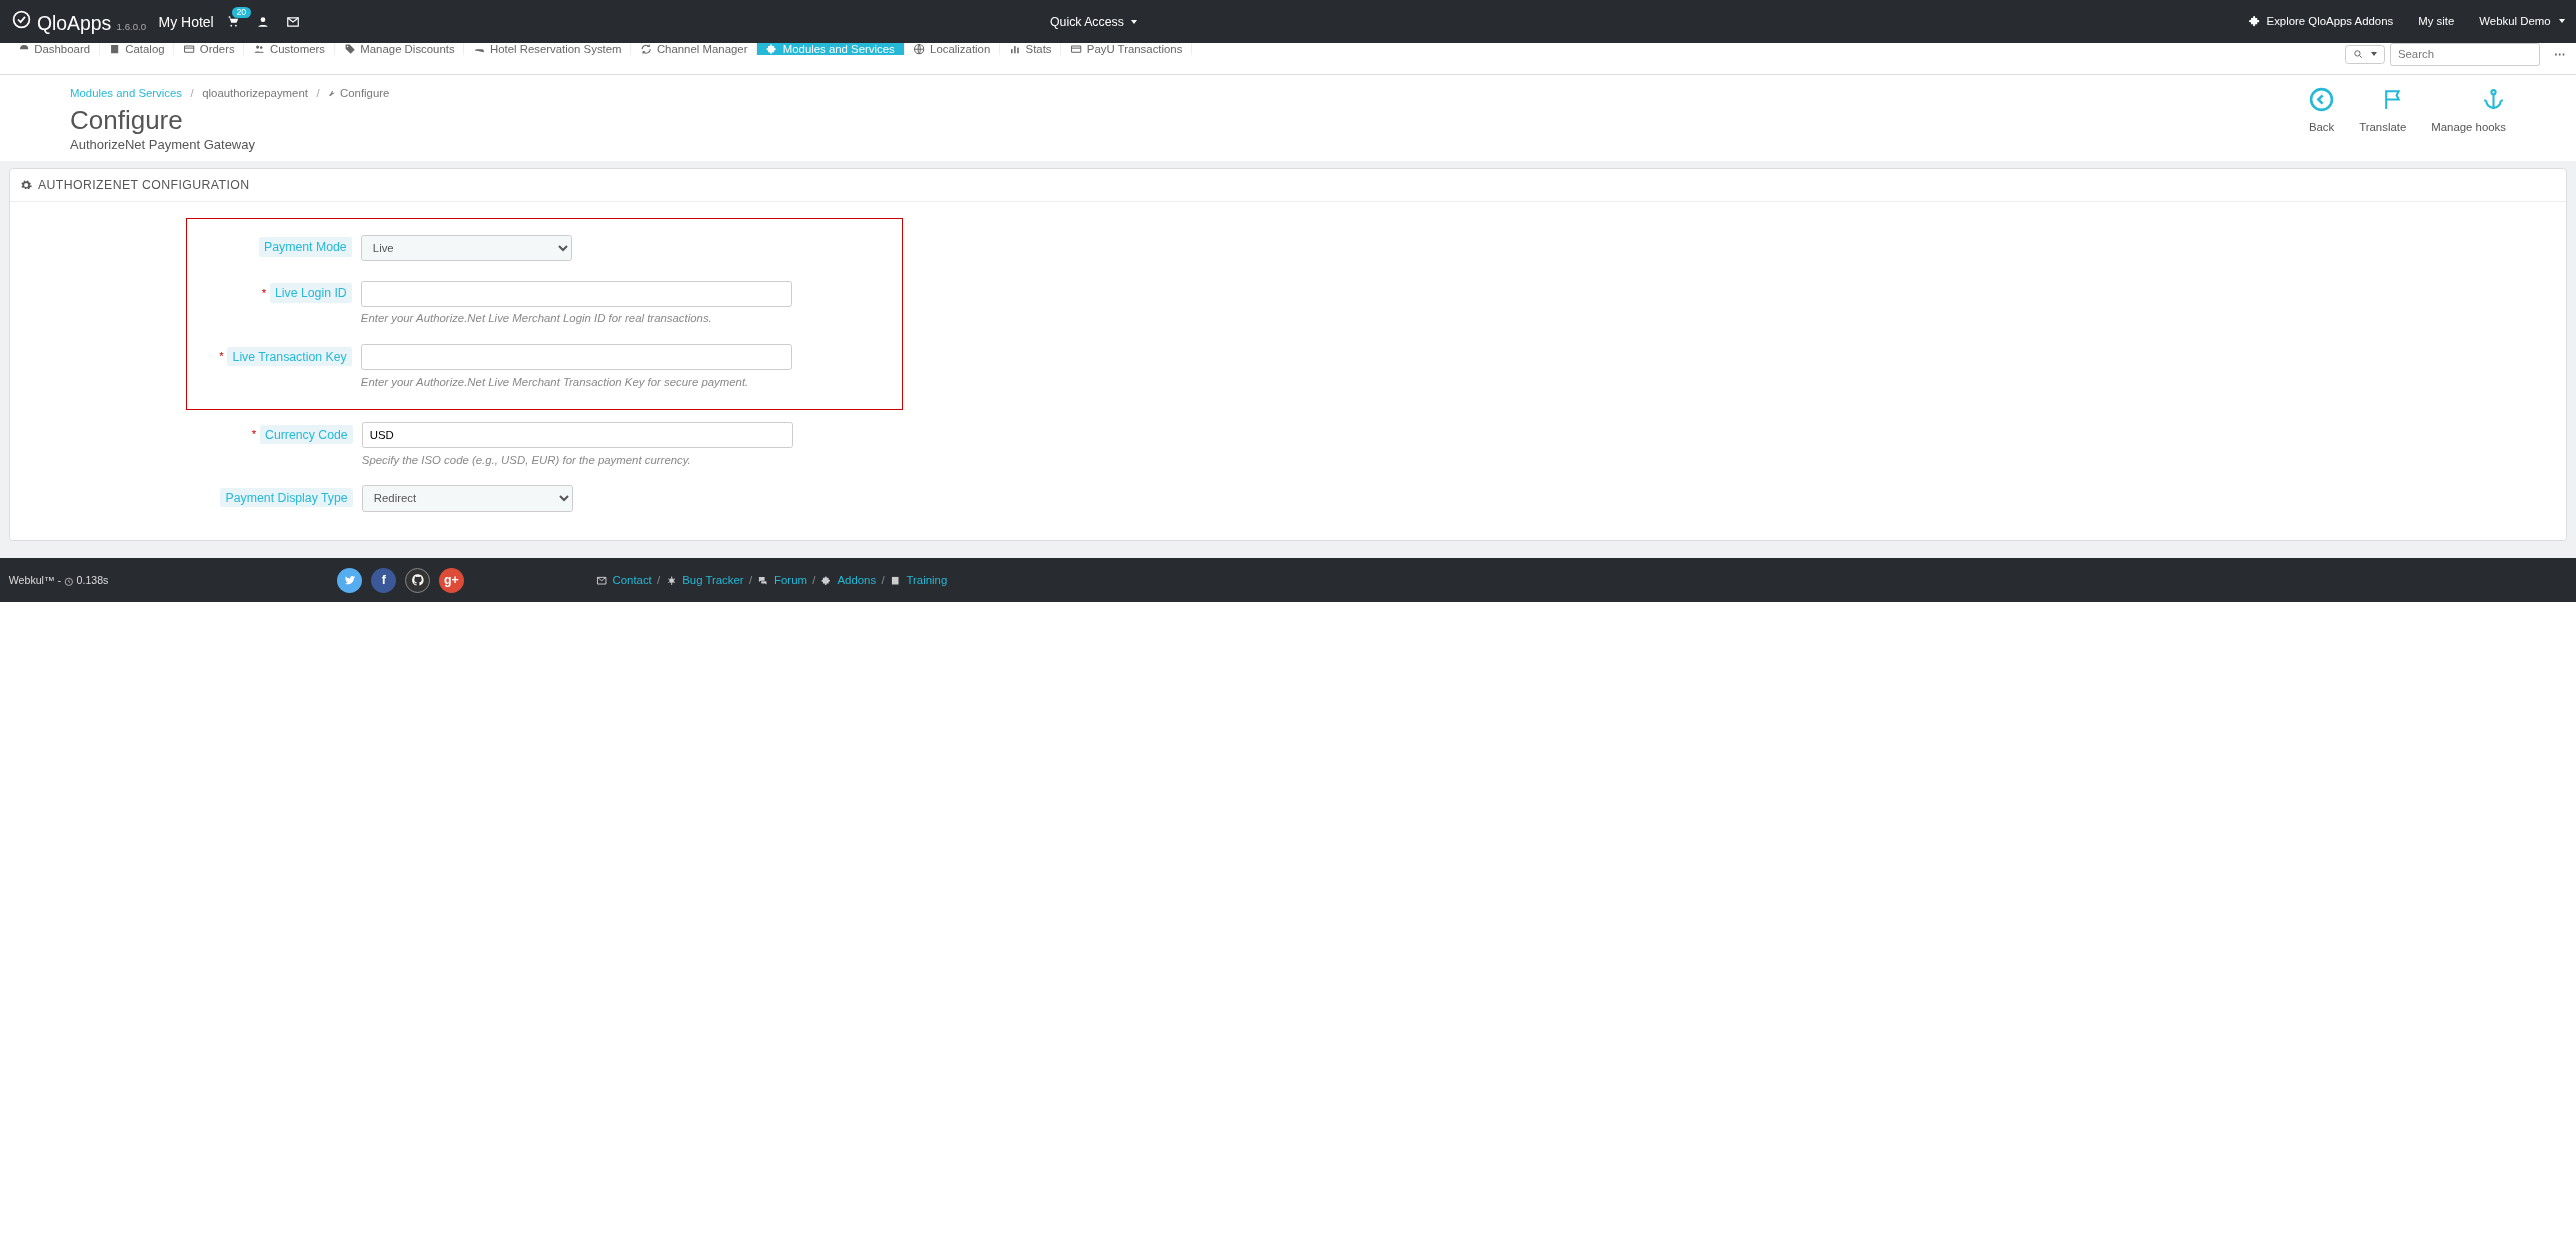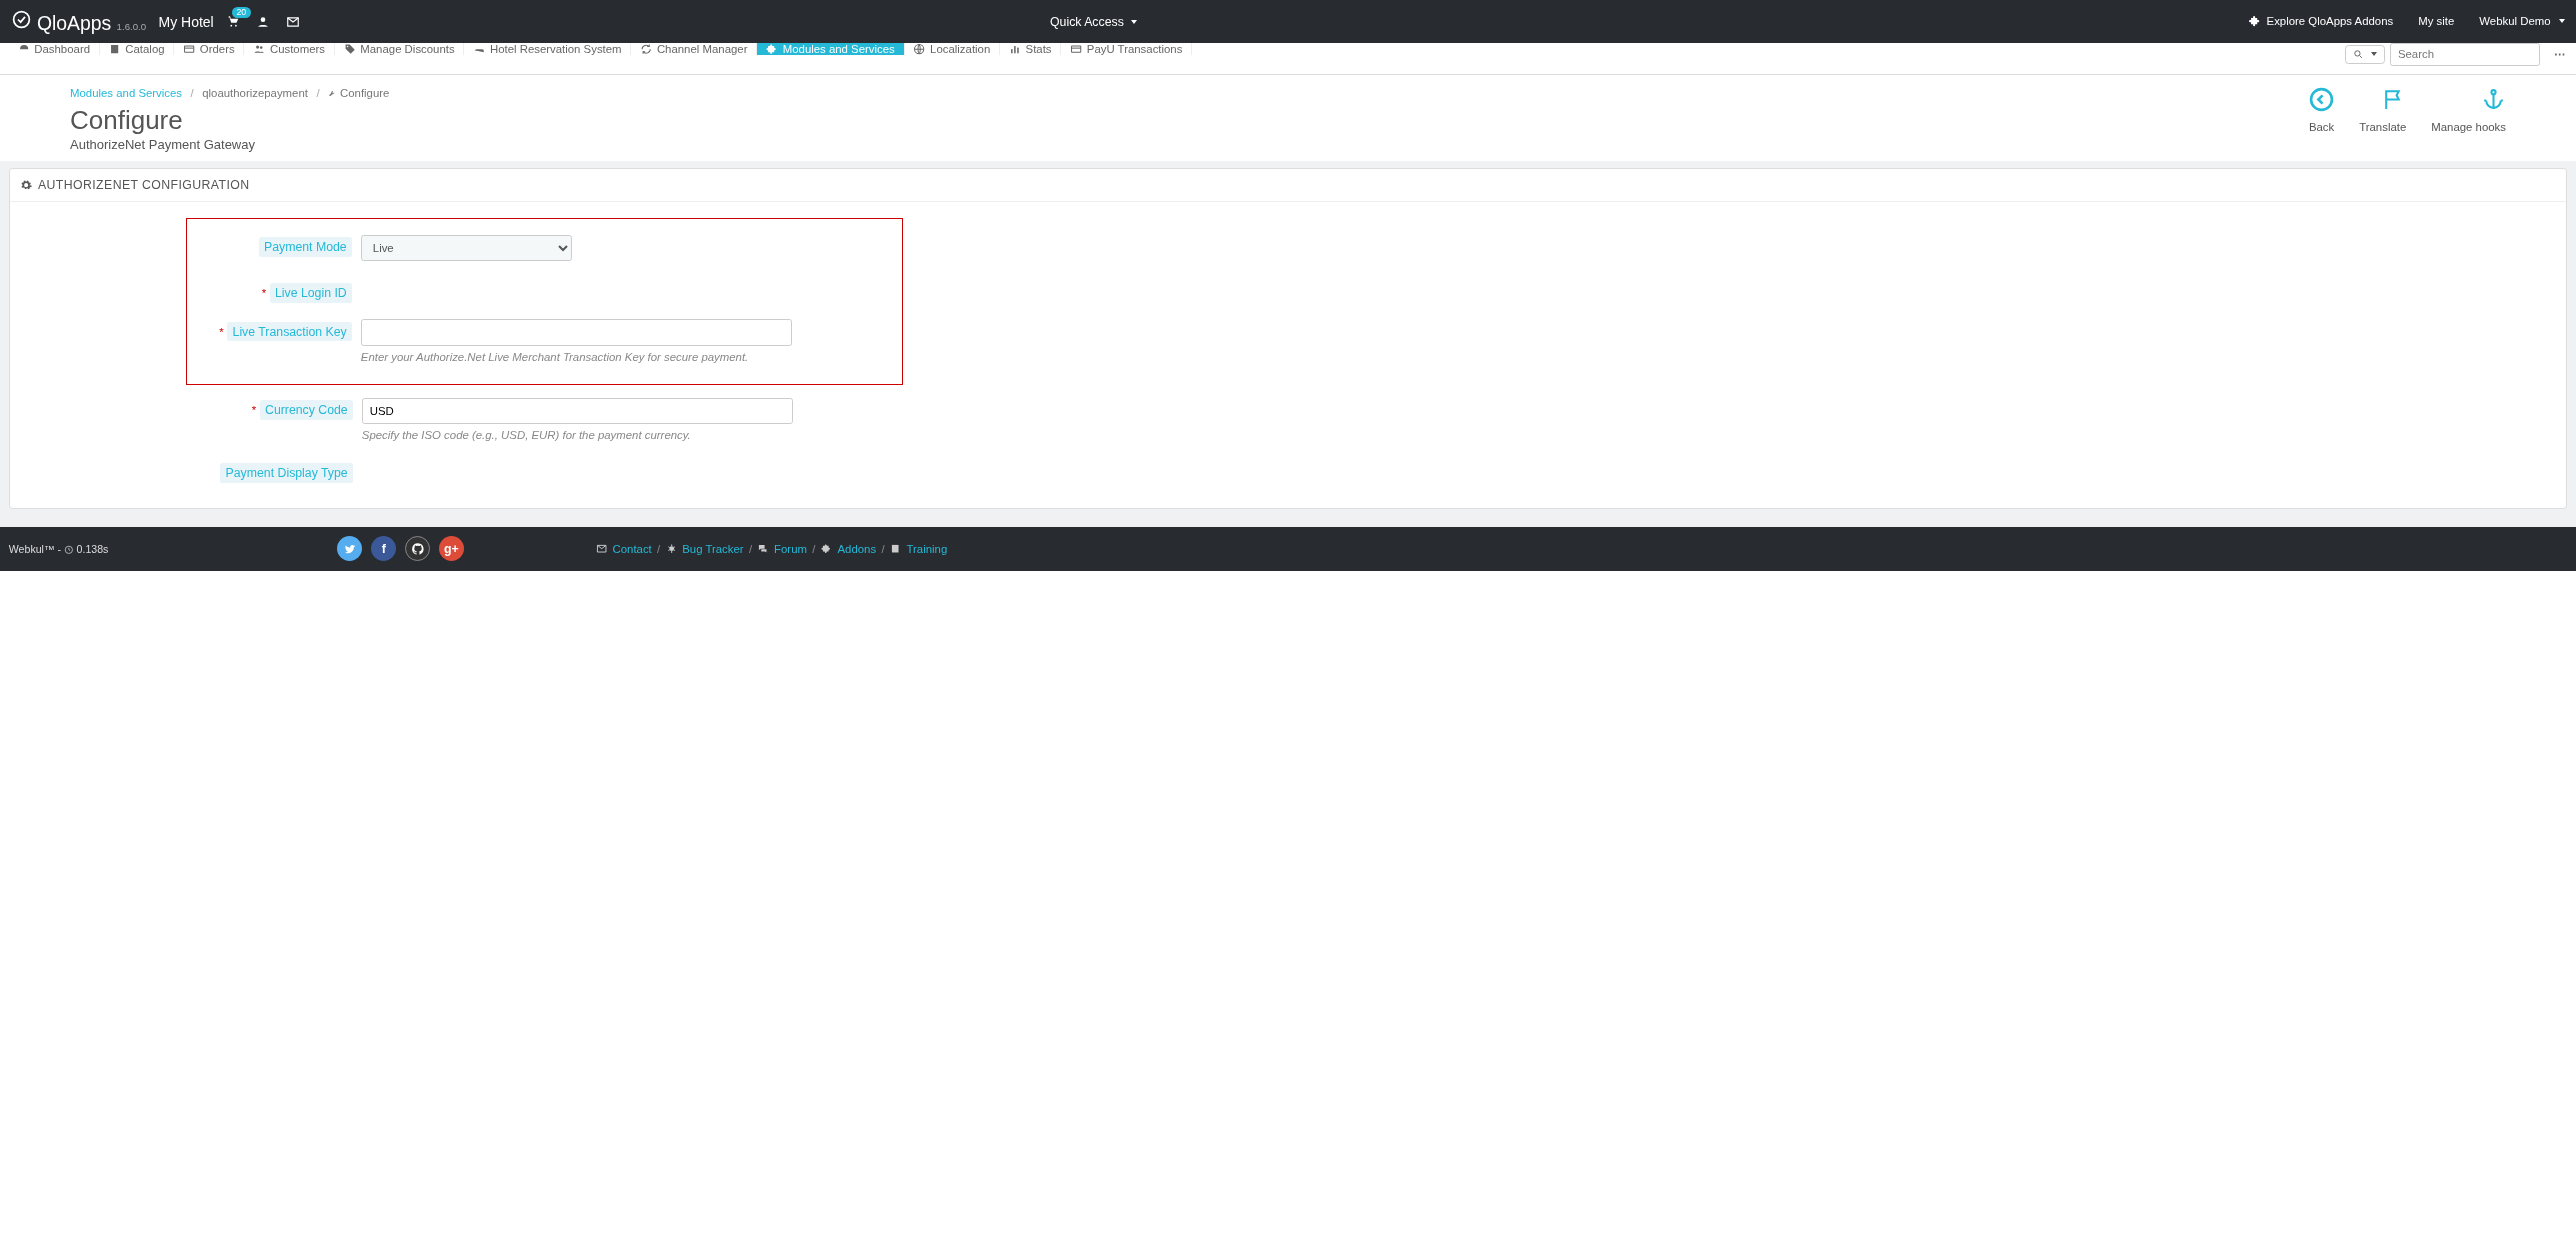--- a/index.html
+++ b/index.html
@@ -278,40 +278,47 @@
 
       <div class="highlight-box">
         <div class="form-row">
           <div class="form-label-wrap"><span class="form-label">Payment Mode</span></div>
           <div class="form-control-wrap">
             <select class="form-select"><option>Live</option></select>
           </div>
         </div>
         <div class="form-row">
           <div class="form-label-wrap"><span class="req">*</span><span class="form-label">Live Login ID</span></div>
+          <div class="form-control-wrap">
+            <input class="form-input" value="" style="">
+            <div class="help-text">Enter your Authorize.Net Live Merchant Login ID for real transactions.</div>
+          </div>
         </div>
         <div class="form-row">
           <div class="form-label-wrap"><span class="req">*</span><span class="form-label">Live Transaction Key</span></div>
           <div class="form-control-wrap">
             <input class="form-input" value="" style="">
             <div class="help-text">Enter your Authorize.Net Live Merchant Transaction Key for secure payment.</div>
           </div>
         </div>
       </div>
 
       <div class="form-row">
         <div class="form-label-wrap"><span class="req">*</span><span class="form-label">Currency Code</span></div>
         <div class="form-control-wrap">
           <input class="form-input" value="USD" style="">
           <div class="help-text">Specify the ISO code (e.g., USD, EUR) for the payment currency.</div>
         </div>
       </div>
 
       <div class="form-row">
         <div class="form-label-wrap"><span class="form-label">Payment Display Type</span></div>
+        <div class="form-control-wrap">
+          <select class="form-select"><option>Redirect</option></select>
+        </div>
       </div>
 
     </div>
   </div>
 </div>
 
 <div class="footer">
   <div class="footer-left">
     <span>Webkul™ - </span>
     <svg width="9.7" height="9.7" viewBox="0 0 24 24" fill="none" stroke="#ccc" stroke-width="2" style="vertical-align:middle">

